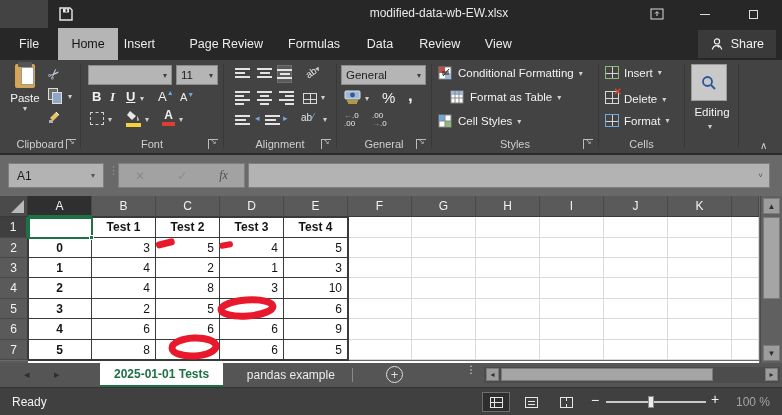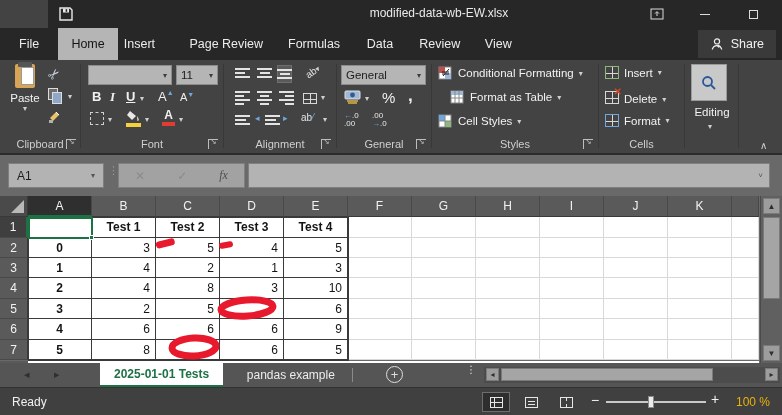--- a/index.html
+++ b/index.html
@@ -67,21 +67,21 @@
   .sheettab { position:absolute; top:0; height:24px; display:flex; align-items:center; padding:0 14px; font-size:12px; color:#ececec; }
   .sheettab.active { background:#ffffff; color:#1e7145; font-weight:bold; border-bottom:2px solid #1e7145; }
   .tab-sep { position:absolute; top:5px; width:1px; height:14px; background:#8a8a8a; }
   .plus-circle { position:absolute; width:17px; height:17px; border:1px solid #dedede; border-radius:50%; color:#dedede; display:flex; align-items:center; justify-content:center; font-size:13px; }
   .hscroll-track { position:absolute; background:#4c4c4c; }
 
   
   .statusbar { left:0; top:387px; width:782px; height:28px; background:#404040; color:#f2f2f2; border-top:1px solid #333; }
   .viewbtn { position:absolute; top:4px; width:28px; height:20px; display:flex; align-items:center; justify-content:center; }
   .viewbtn.pressed { background:#2e2e2e; }
-  .zoomtxt { position:absolute; top:7px; font-size:12px; color:#eab308; }
+  .zoomtxt { position:absolute; top:7px; font-size:12px; color:#a3a3a3; }
   .vicon { width:13px; height:11px; border:1px solid #e6e6e6; position:relative; }
   .vicon.grid:before { content:""; position:absolute; left:0; right:0; top:50%; border-top:1px solid #e6e6e6; }
   .vicon.grid:after { content:""; position:absolute; top:0; bottom:0; left:33%; border-left:1px solid #e6e6e6; }
   .vicon.pl:before { content:""; position:absolute; left:2px; right:2px; top:3px; border-top:1px solid #e6e6e6; }
   .vicon.pl:after { content:""; position:absolute; left:2px; right:2px; top:6px; border-top:1px solid #e6e6e6; }
   .vicon.pb:before { content:""; position:absolute; top:0; bottom:0; left:50%; border-left:1px dashed #e6e6e6; }
   svg { display:block; }
 </style>
 </head>
 <body>

